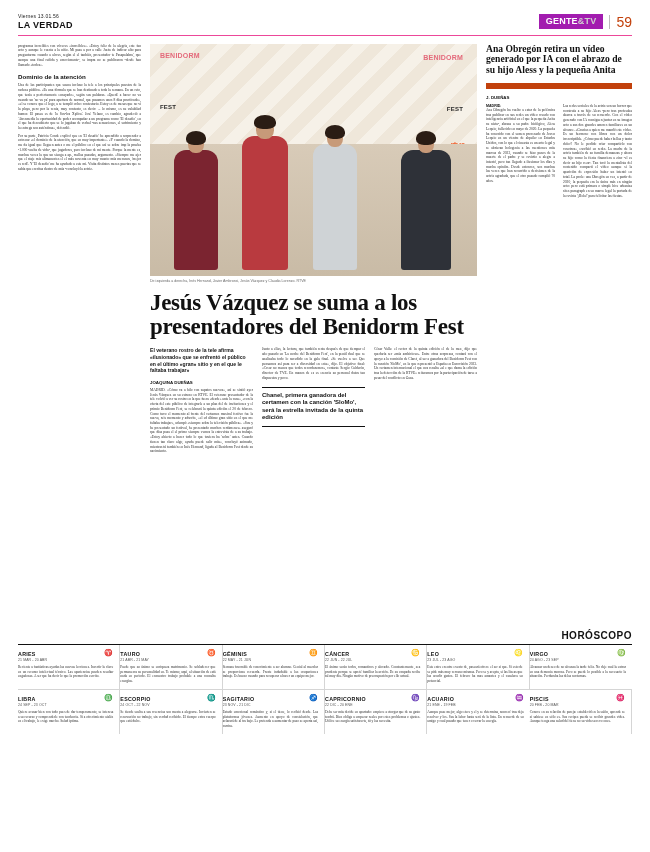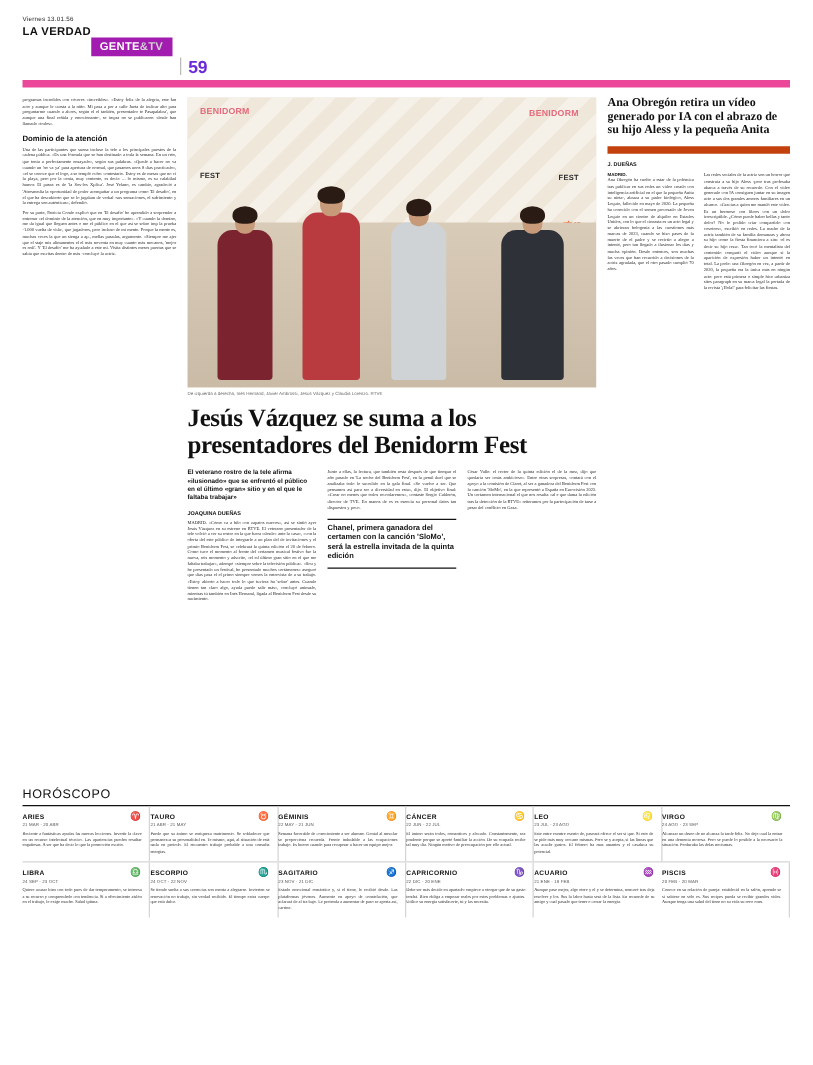--- a/index.html
+++ b/index.html
@@ -8,28 +8,28 @@
     width: 650px; height: 852px;
     background: #ffffff;
     font-family: "Liberation Serif", serif;
     color: #1a1a1a;
     overflow: hidden;
     position: relative;
   }
   .page { width:650px; height:852px; position:relative; padding: 14px 18px 0 18px; }
 
   
-  .masthead { display:flex; align-items:flex-start; border-bottom:6px solid #ec4899; padding-bottom:4px; }
+  .masthead { display:flex; align-items:flex-start; justify-content:space-between; border-bottom:1px solid #ec4899; padding-bottom:4px; }
   .mast-left { line-height:1.05; }
   .mast-date { font-family:"Liberation Sans", sans-serif; font-size:5.0px; letter-spacing:.2px; color:#222; }
   .mast-brand { font-family:"Liberation Sans", sans-serif; font-weight:bold; font-size:9px; letter-spacing:.3px; margin-top:2px; color:#111; }
   .mast-right { display:flex; align-items:center; gap:6px; }
   .section-tag { background:#a21caf; color:#fff; font-family:"Liberation Sans", sans-serif; font-weight:bold; font-size:9px; padding:2px 7px 3px 7px; letter-spacing:.2px; }
   .section-tag .tv { color:#cfcfcf; }
-  .folio { font-family:"Liberation Sans", sans-serif; font-weight:bold; font-size:14px; color:#6d28d9; padding-left:6px; border-left:1px solid #bbb; line-height:1;margin-top:32px; }
+  .folio { font-family:"Liberation Sans", sans-serif; font-weight:normal; font-size:14px; color:#c2410c; padding-left:6px; border-left:1px solid #bbb; line-height:1; }
 
   
   .grid { display:flex; gap:9px; margin-top:8px; height:555px; }
   .col-left { width:132px; }
   .col-mid { width:327px; }
   .col-right { width:146px; }
 
   
   .body-text { font-size:3.6px; line-height:1.32; text-align:justify; color:#2a2a2a; }
   .body-text p { margin:0 0 2px 0; }
@@ -72,21 +72,21 @@
   .person.p2 .p-head { width:18px; height:20px; }
   .person.p3 { left:163px; }
   .person.p3 .p-body { background:#cfd3d6; width:44px; height:126px; }
   .person.p4 { right:26px; }
   .person.p4 .p-body { background:#2e3138; width:50px; height:120px; }
 
   .photo-caption { font-family:"Liberation Sans", sans-serif; font-size:3.6px; color:#6a6a6a; margin-top:3px; }
 
   .headline {
     font-family:"Liberation Serif", serif; font-weight:bold;
-    font-size:20px; line-height:1.06; letter-spacing:-.3px; color:#111;
+    font-size:23px; line-height:1.06; letter-spacing:-.3px; color:#111;
     margin:8px 0 8px 0;
   }
   .mid-cols { display:flex; gap:9px; }
   .mid-c1 { width:103px; }
   .mid-c2 { width:103px; }
   .mid-c3 { width:103px; }
   .standfirst { font-family:"Liberation Sans", sans-serif; font-weight:bold; font-size:5.1px; line-height:1.3; color:#111; }
   .byline2 { font-family:"Liberation Sans", sans-serif; font-weight:bold; font-size:4.4px; color:#111; margin:6px 0 3px 0; }
   .pullbox {
     border-top:1px solid #111; border-bottom:1px solid #111;
@@ -99,21 +99,21 @@
     font-family:"Liberation Serif", serif; font-weight:bold; font-size:9.6px; line-height:1.12; color:#111;
     border-bottom:6px solid #c2410c; padding-bottom:7px;
   }
   .right-byline { font-family:"Liberation Sans", sans-serif; font-weight:bold; font-size:4.4px; margin:6px 0 4px 0; color:#111; }
   .right-cols { display:flex; gap:8px; }
   .right-col { width:69px; }
   .dateline { font-family:"Liberation Sans", sans-serif; font-weight:bold; font-size:3.6px; color:#111; }
 
   
   .horo { position:absolute; left:18px; right:18px; top:630px; }
-  .horo-title { font-family:"Liberation Sans", sans-serif; font-weight:normal; font-size:10px; letter-spacing:.5px; color:#111; }
+  .horo-title { font-family:"Liberation Sans", sans-serif; font-weight:bold; font-size:10px; letter-spacing:.5px; color:#111;text-align:right; }
   .horo-rule { border-top:1px solid #111; margin-top:3px; }
   .horo-grid { display:grid; grid-template-columns:repeat(6,1fr); gap:0; }
   .sign { padding:5px 6px 6px 0; border-right:1px solid #d5d5d5; }
   .sign:nth-child(6n) { border-right:none; }
   .sign-head { display:flex; align-items:center; justify-content:space-between; }
   .sign-name { font-family:"Liberation Sans", sans-serif; font-weight:bold; font-size:5.3px; letter-spacing:.3px; color:#111; }
   .sign-glyph { font-size:7px; color:#b23a48; line-height:1; }
   .sign-dates { font-family:"Liberation Sans", sans-serif; font-size:3.5px; color:#555; margin-top:1px; letter-spacing:.1px; }
   .sign-text { font-size:3.5px; line-height:1.3; text-align:justify; color:#2e2e2e; margin-top:3px; }
   .horo-sep { border-top:1px solid #d5d5d5; grid-column:1 / -1; }

